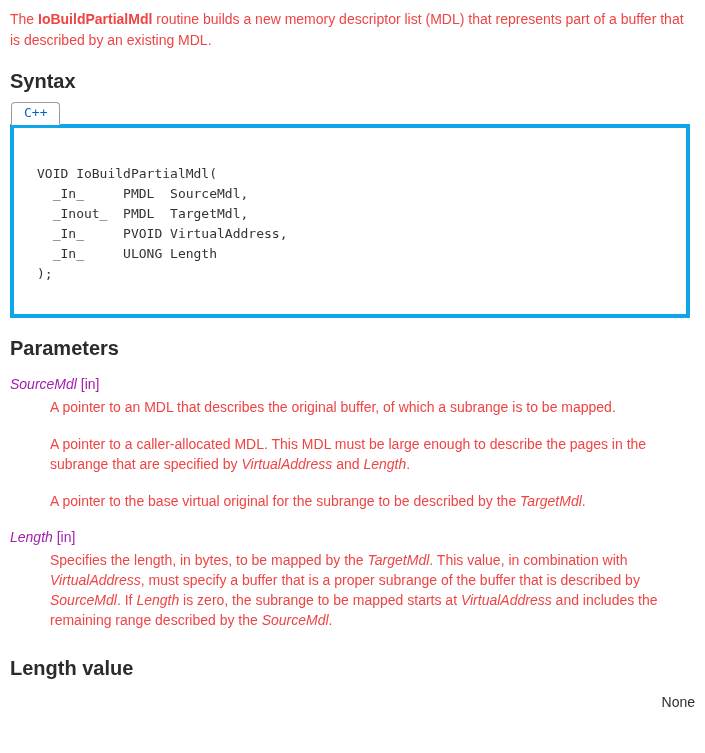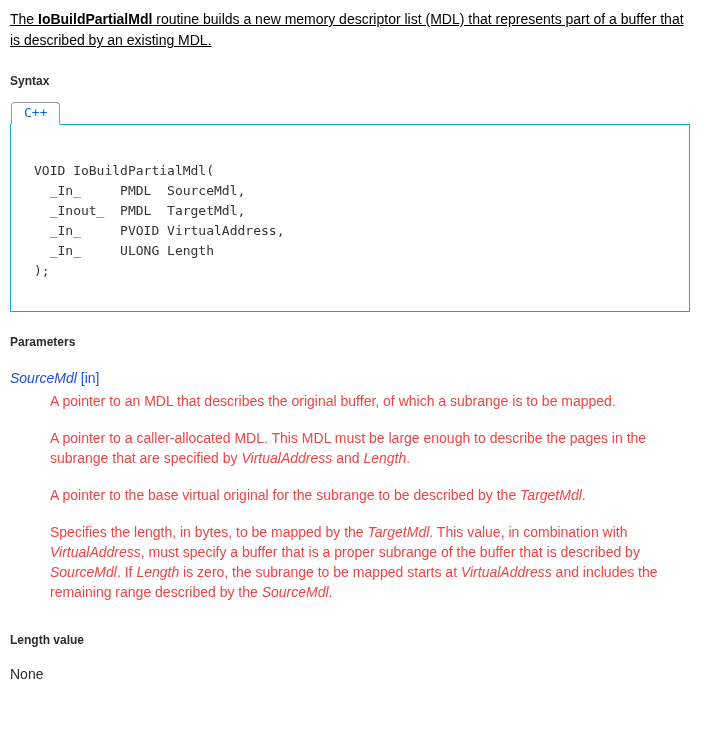--- a/index.html
+++ b/index.html
@@ -11,28 +11,27 @@
     font-family: "Liberation Sans", sans-serif;
     color: #2d2d2d;
   }
   .doc { padding: 9px 10px 0 10px; }
 
   .intro {
     margin: 0;
     font-size: 14px;
     line-height: 21px;
     max-width: 692px;
-    color: #000000;
-    text-decoration: underline;
+    color: #ef4444;
   }
   .b { font-weight: bold; }
   .i { font-style: italic; }
 
   .h2 {
-    font-size: 12px;
+    font-size: 20px;
     font-weight: 600;
     line-height: 24px;
     color: #2b2b2b;
     margin: 18px 0 0 0;
   }
   .h2.syntax { margin-top: 18px; }
 
   .code-block { margin-top: 9px; }
   .tab {
     display: inline-block;
@@ -43,46 +42,46 @@
     border: 1px solid #9b9b9b;
     border-bottom: 1px solid #ffffff;
     border-radius: 4px 4px 0 0;
     padding: 2px 12px 4px 12px;
     font-family: "DejaVu Sans Mono", monospace;
     font-size: 13px;
     color: #0066cc;
     cursor: pointer;
   }
   .code-panel {
-    border: 1px solid #0ea5e9;
+    border: 4px solid #0ea5e9;
     background: #ffffff;
     margin-right: 5px;
   }
   .code {
     margin: 0;
     padding: 36px 10px 30px 23px;
     font-family: "DejaVu Sans Mono", monospace;
     font-size: 13px;
     line-height: 20px;
     color: #333333;
     white-space: pre;
   }
 
   .param { margin-top: 15px; font-size: 14px; line-height: 19px; }
   .param + .param { margin-top: 17px; }
-  .param-name-line { color: #1d4ed8; }
+  .param-name-line { color: #a21caf; }
   .pname { font-style: italic; }
   .pdesc {
     margin: 3px 0 0 40px;
     line-height: 20px;
     max-width: 630px;
     color: #ef4444;
   }
   .h2.return { margin-top: 26px; }
-  .plain { margin: 13px 0 0 0; font-size: 14px; line-height: 19px; color: #2d2d2d; }
+  .plain { margin: 13px 0 0 0; font-size: 14px; line-height: 19px; color: #2d2d2d; text-align: right; }
 </style>
 </head>
 <body>
 
 <main class="doc">
 
   <p class="intro"><span>The </span><span class="b">IoBuildPartialMdl</span><span> routine builds a new memory descriptor list (MDL) that represents part of a buffer that is described by an existing MDL.</span></p>
 
   <h2 class="h2 syntax">Syntax</h2>
 
@@ -111,20 +110,23 @@
 
   <div class="param">
     <div class="pdesc"><span>A pointer to a caller-allocated MDL. This MDL must be large enough to describe the pages in the subrange that are specified by </span><span class="i">VirtualAddress</span><span> and </span><span class="i">Length</span><span>.</span></div>
   </div>
 
   <div class="param">
     <div class="pdesc"><span>A pointer to the base virtual original for the subrange to be described by the </span><span class="i">TargetMdl</span><span>.</span></div>
   </div>
 
   <div class="param">
+    <div class="param-name-line">
+      <span class="pname">Length</span><span> [in]</span>
+    </div>
     <div class="pdesc"><span>Specifies the length, in bytes, to be mapped by the </span><span class="i">TargetMdl</span><span>. This value, in combination with </span><span class="i">VirtualAddress</span><span>, must specify a buffer that is a proper subrange of the buffer that is described by </span><span class="i">SourceMdl</span><span>. If </span><span class="i">Length</span><span> is zero, the subrange to be mapped starts at </span><span class="i">VirtualAddress</span><span> and includes the remaining range described by the </span><span class="i">SourceMdl</span><span>.</span></div>
   </div>
 
   <h2 class="h2 return">Length value</h2>
 
   <p class="plain">None</p>
 
 </main>
 
 </body></html>

